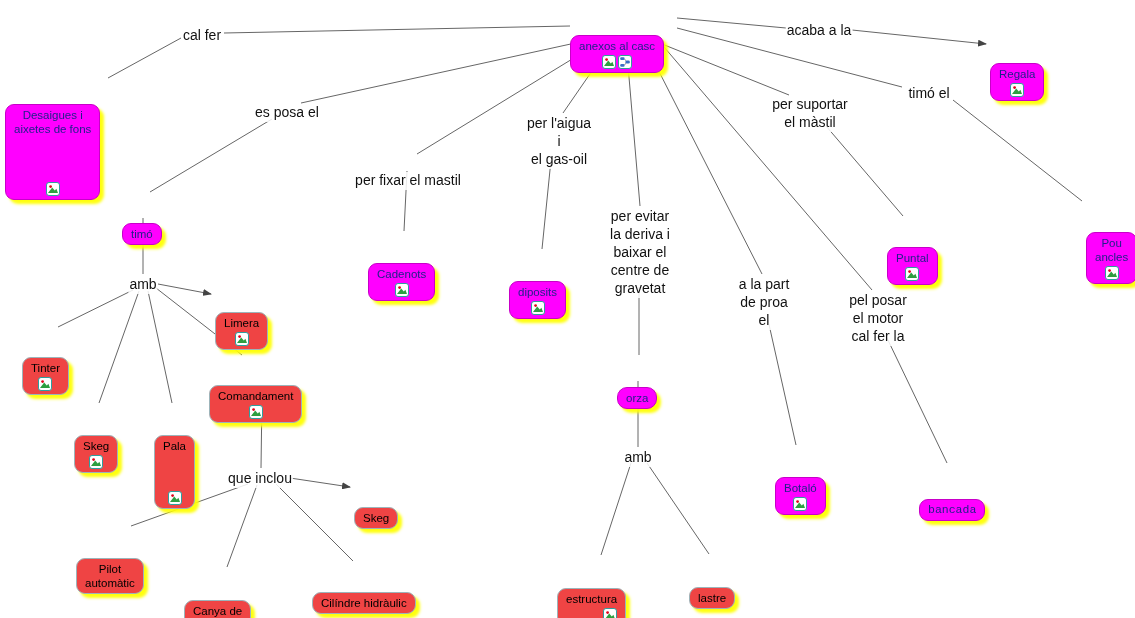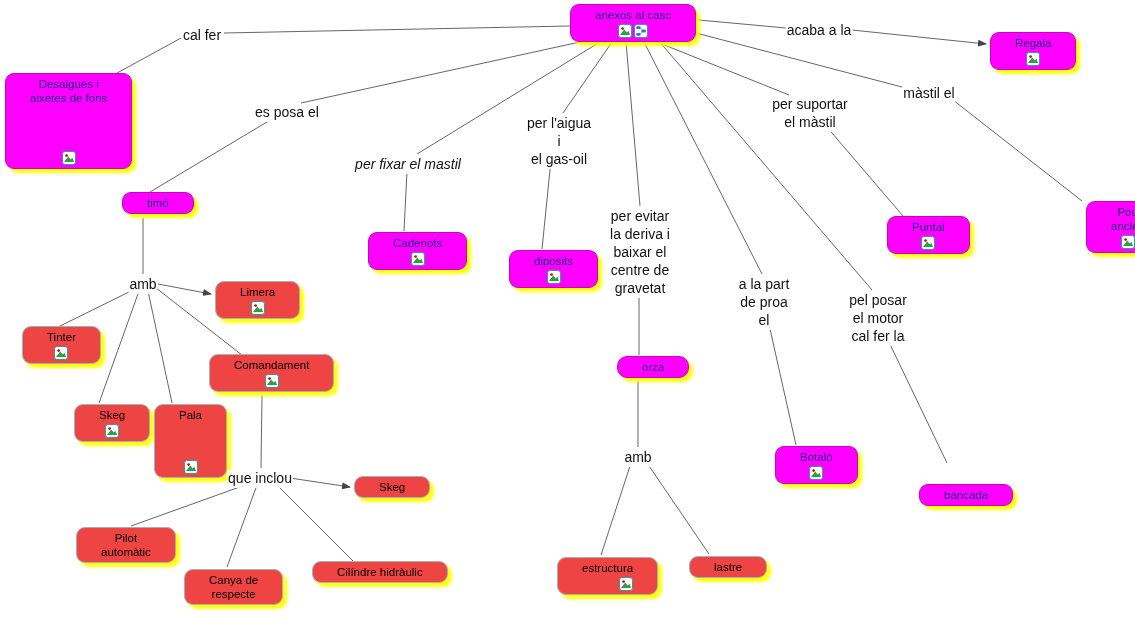--- a/index.html
+++ b/index.html
@@ -17,26 +17,27 @@
     width: 1135px; height: 618px;
     z-index: 1;
   }
   .edge { stroke: #666666; stroke-width: 1; }
   .node {
     position: absolute;
     z-index: 2;
     display: flex;
     flex-direction: column;
     align-items: center;
-    padding: 3px 24px;
+    padding: 3px 8px;
     border-radius: 9px;
     font-size: 11.5px;
     line-height: 1.22;
     box-shadow: 4px 4px 3px rgba(255,255,0,0.95);
     cursor: default;
+    margin-top: 31px;
   }
   .node-label { white-space: pre-line; text-align: center; }
   .magenta { background: #ff00ff; border: 1px solid #c800c8; color: #20208a; }
   .light    { background: #ef4444; border: 1px solid #9cb4ba; color: #000000; }
   .icon-row { display: flex; gap: 2px; margin-top: 2px; }
   .res-icon { width: 14px; height: 14px; display: inline-block; line-height: 0; cursor: pointer; }
   .linklabel {
     position: absolute;
     z-index: 2;
     transform: translateX(-50%);
@@ -182,21 +183,21 @@
     <div class="node magenta" style="left: 775px; top: 446px;">
       <div class="node-label">Botaló</div>
       <div class="icon-row">
         <span class="res-icon"><svg viewBox="0 0 14 14" width="14" height="14">
             <rect x="0.5" y="0.5" width="13" height="13" rx="2.5" fill="#ffffff" stroke="#2f9e9e"></rect>
             <circle cx="4.6" cy="4.6" r="1.4" fill="#e2001a"></circle>
             <path d="M2 11 L6.2 5.6 L8.8 8.4 L10.4 6.8 L12 11 Z" fill="#2e9e40"></path>
           </svg></span>
       </div>
     </div>
-    <div class="node magenta" style="left: 919px; top: 484px;">
+    <div class="node magenta" style="left: 919px; top: 468px; font-family: Liberation Mono, monospace;">
       <div class="node-label">bancada</div>
     </div>
     <div class="node light" style="left: 215px; top: 281px;">
       <div class="node-label">Limera</div>
       <div class="icon-row">
         <span class="res-icon"><svg viewBox="0 0 14 14" width="14" height="14">
             <rect x="0.5" y="0.5" width="13" height="13" rx="2.5" fill="#ffffff" stroke="#2f9e9e"></rect>
             <circle cx="4.6" cy="4.6" r="1.4" fill="#e2001a"></circle>
             <path d="M2 11 L6.2 5.6 L8.8 8.4 L10.4 6.8 L12 11 Z" fill="#2e9e40"></path>
           </svg></span>
@@ -265,32 +266,32 @@
             <path d="M2 11 L6.2 5.6 L8.8 8.4 L10.4 6.8 L12 11 Z" fill="#2e9e40"></path>
           </svg></span>
       </div>
     </div>
     <div class="node light" style="left: 689px; top: 556px;">
       <div class="node-label">lastre</div>
     </div>
     <div class="linklabel" style="left: 202px; top: 27px;">cal fer</div>
     <div class="linklabel" style="left: 819px; top: 22px;">acaba a la</div>
     <div class="linklabel" style="left: 287px; top: 104px;">es posa el</div>
-    <div class="linklabel" style="left: 408px; top: 156px; font-style: italic;">per fixar el mastil</div>
+    <div class="linklabel" style="left: 408px; top: 172px;">per fixar el mastil</div>
     <div class="linklabel" style="left: 559px; top: 115px;">per l'aigua
 i
 el gas-oil</div>
     <div class="linklabel" style="left: 640px; top: 208px;">per evitar
 la deriva i
 baixar el
 centre de
 gravetat</div>
     <div class="linklabel" style="left: 810px; top: 96px;">per suportar
 el màstil</div>
-    <div class="linklabel" style="left: 929px; top: 85px;">màstil el</div>
+    <div class="linklabel" style="left: 929px; top: 85px;">timó el</div>
     <div class="linklabel" style="left: 764px; top: 276px;">a la part
 de proa
 el</div>
     <div class="linklabel" style="left: 878px; top: 292px;">pel posar
 el motor
 cal fer la</div>
     <div class="linklabel" style="left: 143px; top: 276px;">amb</div>
     <div class="linklabel" style="left: 260px; top: 470px;">que inclou</div>
     <div class="linklabel" style="left: 638px; top: 449px;">amb</div>
   </div>

